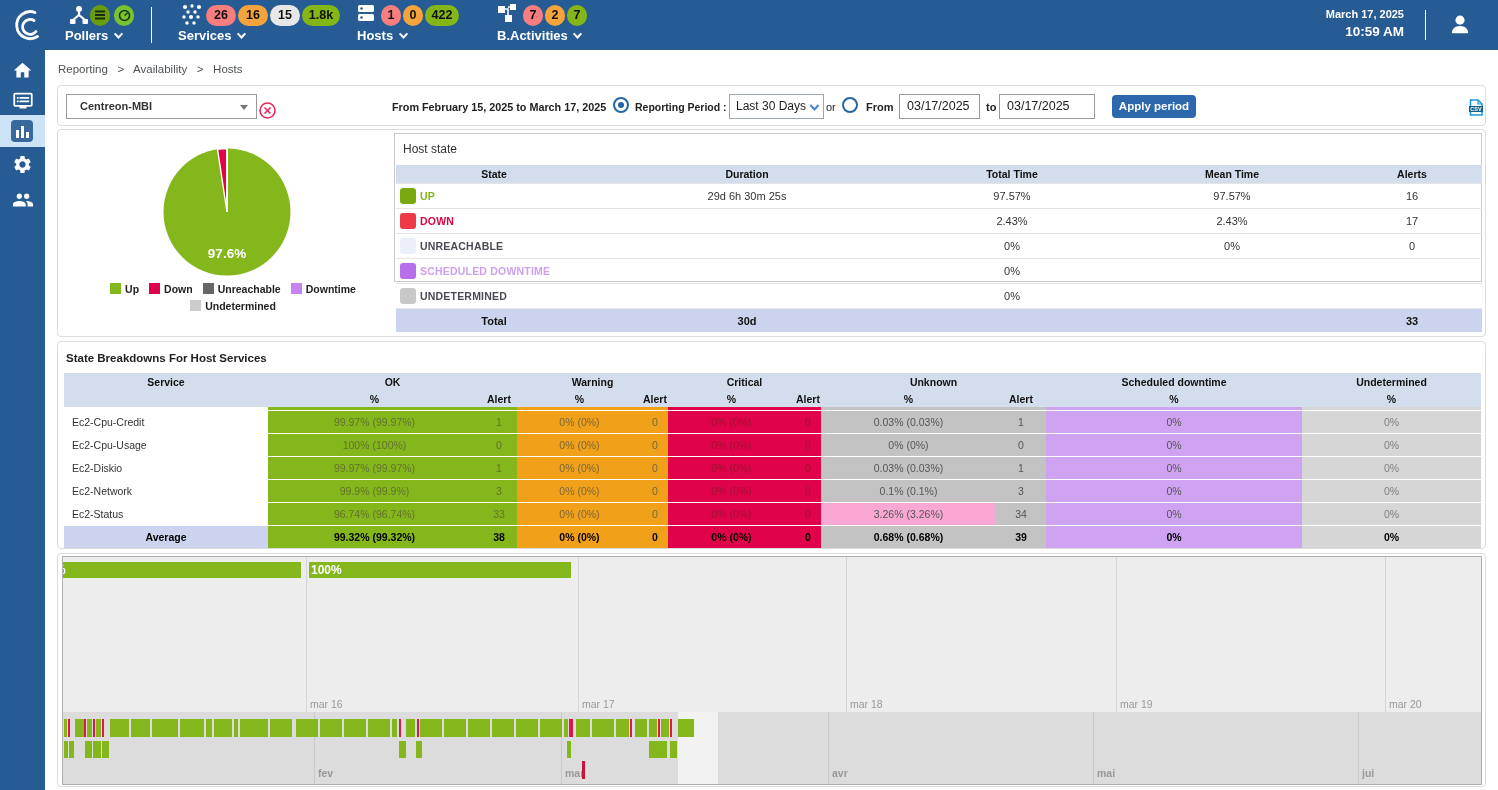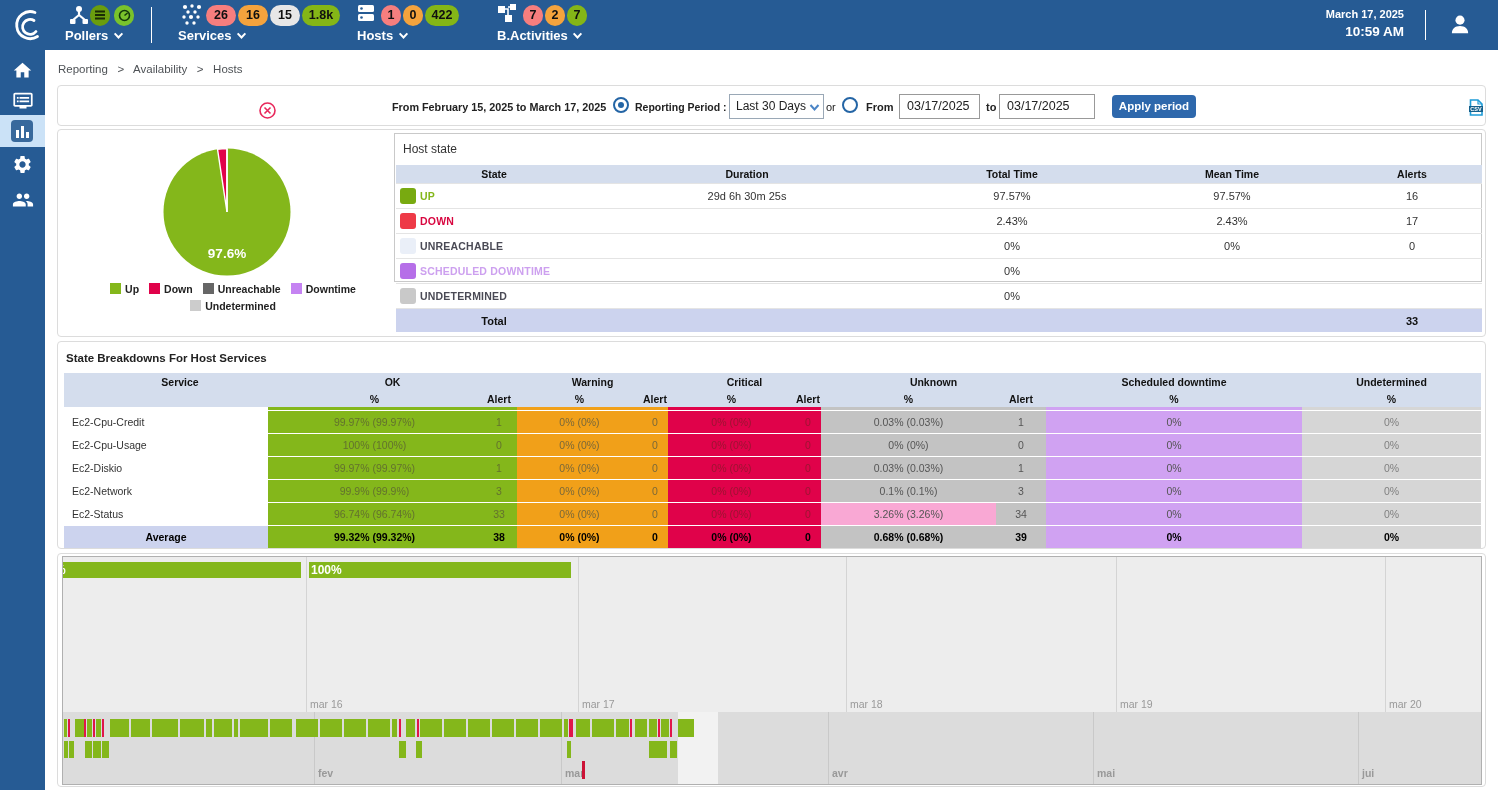--- a/index.html
+++ b/index.html
@@ -230,20 +230,21 @@
       <svg width="22" height="22" viewBox="0 0 24 24">
         <path fill="#fff" d="M16 11c1.66 0 2.99-1.34 2.99-3S17.66 5 16 5c-1.66 0-3 1.34-3 3s1.34 3 3 3zm-8 0c1.66 0 2.99-1.34 2.99-3S9.66 5 8 5C6.34 5 5 6.34 5 8s1.34 3 3 3zm0 2c-2.33 0-7 1.17-7 3.5V19h14v-2.5c0-2.33-4.67-3.5-7-3.5zm8 0c-.29 0-.62.02-.97.05 1.16.84 1.97 1.97 1.97 3.45V19h6v-2.5c0-2.33-4.67-3.5-7-3.5z"></path>
       </svg>
     </div>
   </div>
 
   <div id="content">
     <div id="crumbs">Reporting &nbsp;&nbsp;&gt;&nbsp;&nbsp; Availability &nbsp;&nbsp;&gt;&nbsp;&nbsp; Hosts</div>
 
     <div class="panel" id="filterbar">
+      <div id="selhost">Centreon-MBI<span class="arr"></span></div>
       <svg id="redx" viewBox="0 0 17 17">
         <circle cx="8.5" cy="8.5" r="7.5" fill="none" stroke="#e8285b" stroke-width="1.6"></circle>
         <path d="M5.5 5.5 L11.5 11.5 M11.5 5.5 L5.5 11.5" stroke="#e8285b" stroke-width="1.6"></path>
       </svg>
       <div id="fromtxt">From February 15, 2025 to March 17, 2025</div>
       <div class="radio on" id="rad1"></div>
       <div id="repptxt">Reporting Period :</div>
       <div id="sel30">Last 30 Days<svg width="11" height="11" viewBox="0 0 11 11">
             <path d="M1.5 3 L5.5 7.5 L9.5 3" stroke="#4a84c6" stroke-width="2" fill="none"></path>
           </svg></div>
@@ -311,31 +312,32 @@
               <span class="statename" style="color:#cda0ef;line-height:25px">SCHEDULED DOWNTIME</span>
             <div class="hs-cell c-tot">0%</div>
           </div>
           <div class="hs-row hs-data">
             <span class="statesq" style="background:#c9c9c9"></span>
               <span class="statename" style="color:#4a4a55;line-height:25px">UNDETERMINED</span>
             <div class="hs-cell c-tot">0%</div>
           </div>
           <div class="hs-row hs-total">
             <div class="hs-cell c-state">Total</div>
+            <div class="hs-cell c-dur">30d</div>
             <div class="hs-cell c-al">33</div>
           </div>
         </div>
       </div>
     </div>
 
     <div class="panel" id="breaksec">
       <div id="bktitle">State Breakdowns For Host Services</div>
       <div id="bktable">
 <div class="bk-row" style="height:19px;background:#d4dded;font-weight:bold;color:#111;">
-<div class="bk-cell" style="left:14px;width:204px;line-height:19px;">Service</div>
+<div class="bk-cell" style="left:0px;width:204px;line-height:19px;">Service</div>
 <div class="bk-cell" style="left:204px;width:249px;line-height:19px;">OK</div>
 <div class="bk-cell" style="left:453px;width:151px;line-height:19px;">Warning</div>
 <div class="bk-cell" style="left:604px;width:153px;line-height:19px;">Critical</div>
 <div class="bk-cell" style="left:757px;width:225px;line-height:19px;">Unknown</div>
 <div class="bk-cell" style="left:982px;width:256px;line-height:19px;">Scheduled downtime</div>
 <div class="bk-cell" style="left:1238px;width:179px;line-height:19px;">Undetermined</div>
 </div>
 <div class="bk-row" style="height:15px;background:#d4dded;font-weight:bold;color:#111;">
 <div class="bk-cell" style="left:204px;width:213px;line-height:15px;">%</div>
 <div class="bk-cell" style="left:417px;width:36px;line-height:15px;">Alert</div>

